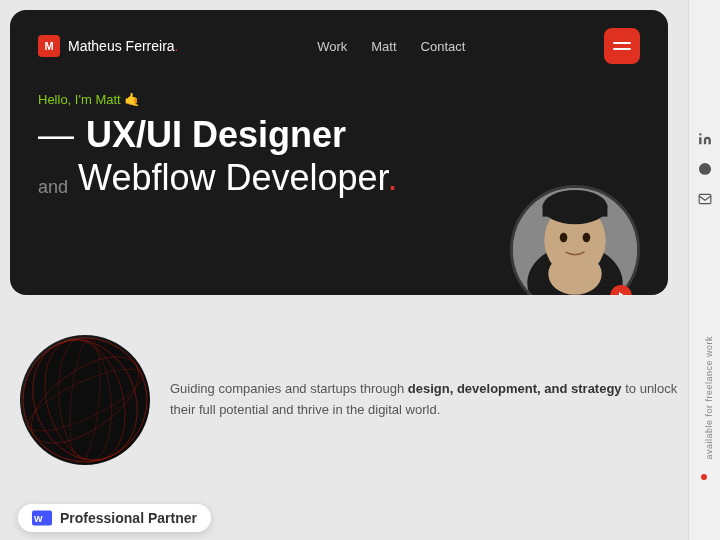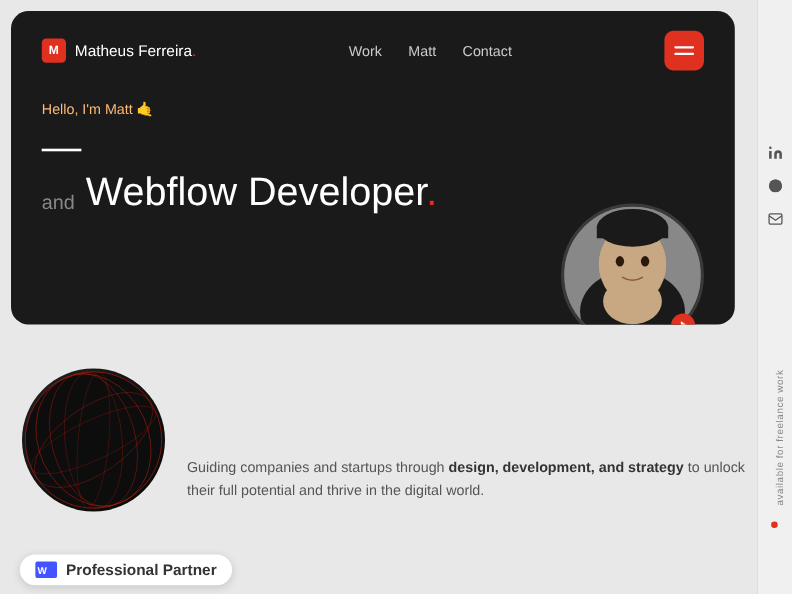--- a/index.html
+++ b/index.html
@@ -156,21 +156,21 @@
       background: white;
       border-radius: 1px;
     }
 
     
     .hero-text {
       padding: 10px 28px 0 28px;
     }
 
     .hello-text {
-      color: #fdba74;
+      color: #84cc16;
       font-size: 13px;
       margin-bottom: 8px;
     }
 
     .title-line1 {
       display: flex;
       align-items: center;
       gap: 12px;
       margin-bottom: 2px;
     }
@@ -258,21 +258,21 @@
       border-top: 4px solid transparent;
       border-bottom: 4px solid transparent;
       margin-left: 2px;
     }
 
     
     .below-hero {
       display: flex;
       margin: 40px 10px 0 10px;
       gap: 20px;
-      align-items: flex-end;
+      align-items: center;
     }
 
     
     .sphere-container {
       width: 130px;
       height: 130px;
       flex-shrink: 0;
       margin-left: 10px;
     }
 
@@ -359,20 +359,21 @@
       <div class="hamburger-btn">
         <div class="hamburger-line"></div>
         <div class="hamburger-line"></div>
       </div>
     </nav>
 
     <div class="hero-text">
       <p class="hello-text">Hello, I'm Matt 🤙</p>
       <div class="title-line1">
         <span class="dash">—</span>
+        <span class="title-main">UX/UI Designer</span>
       </div>
       <div class="title-line2">
         <span class="and-text">and</span>
         <span class="title-second">
           <span>Webflow Developer</span><span class="red-dot">.</span>
         </span>
       </div>
     </div>
 
     <div class="avatar-container">

